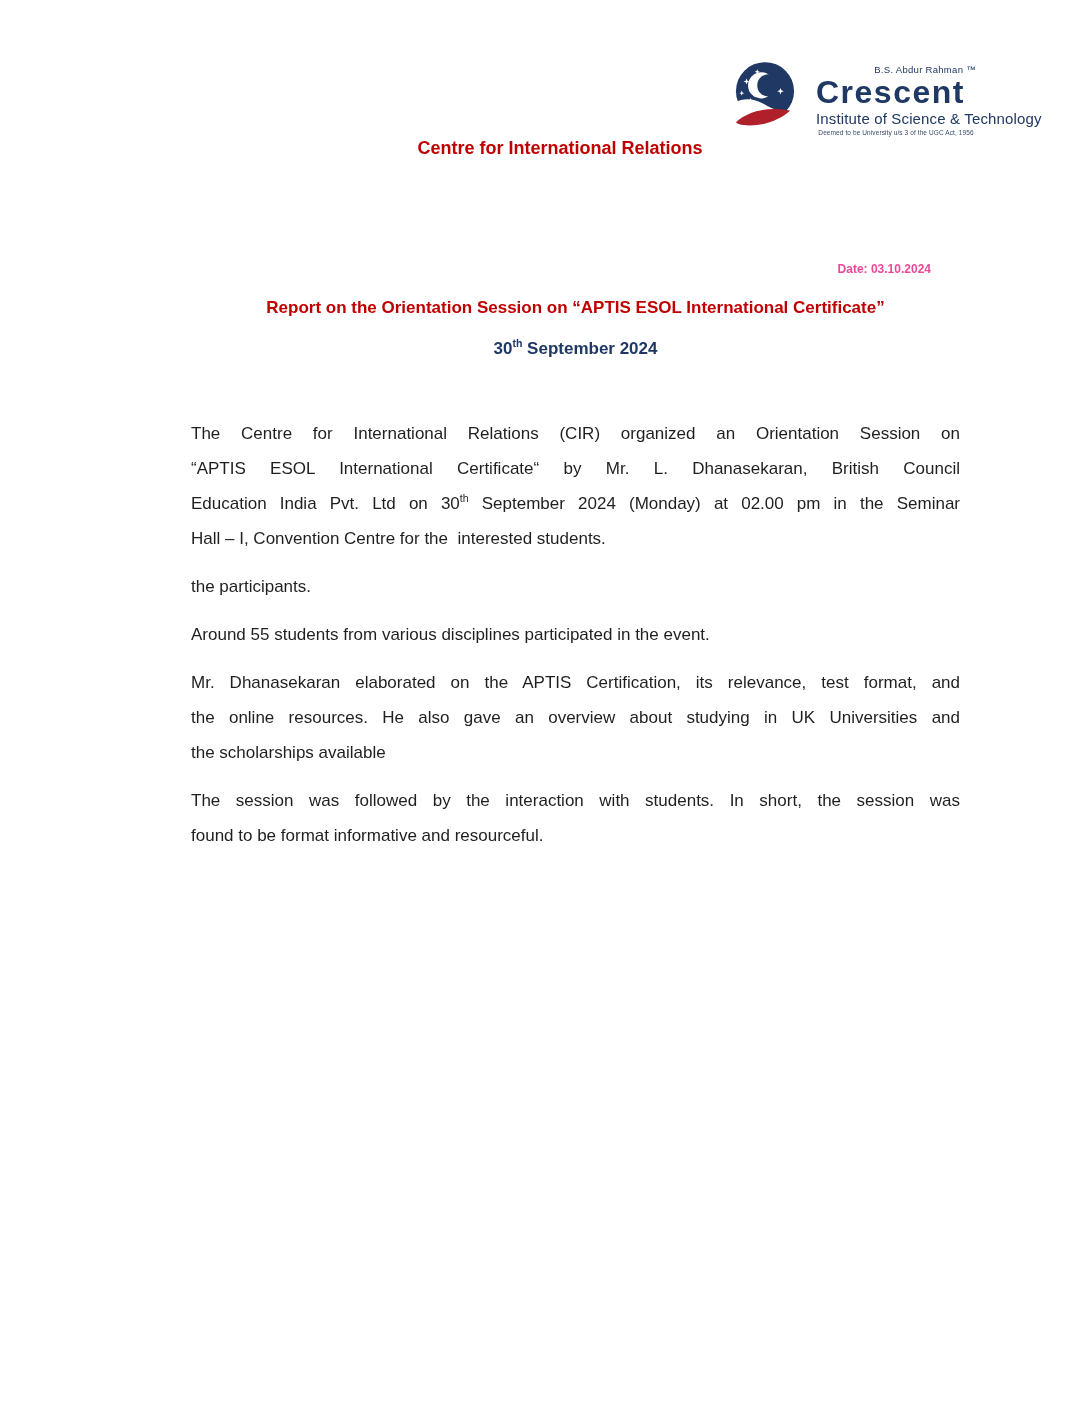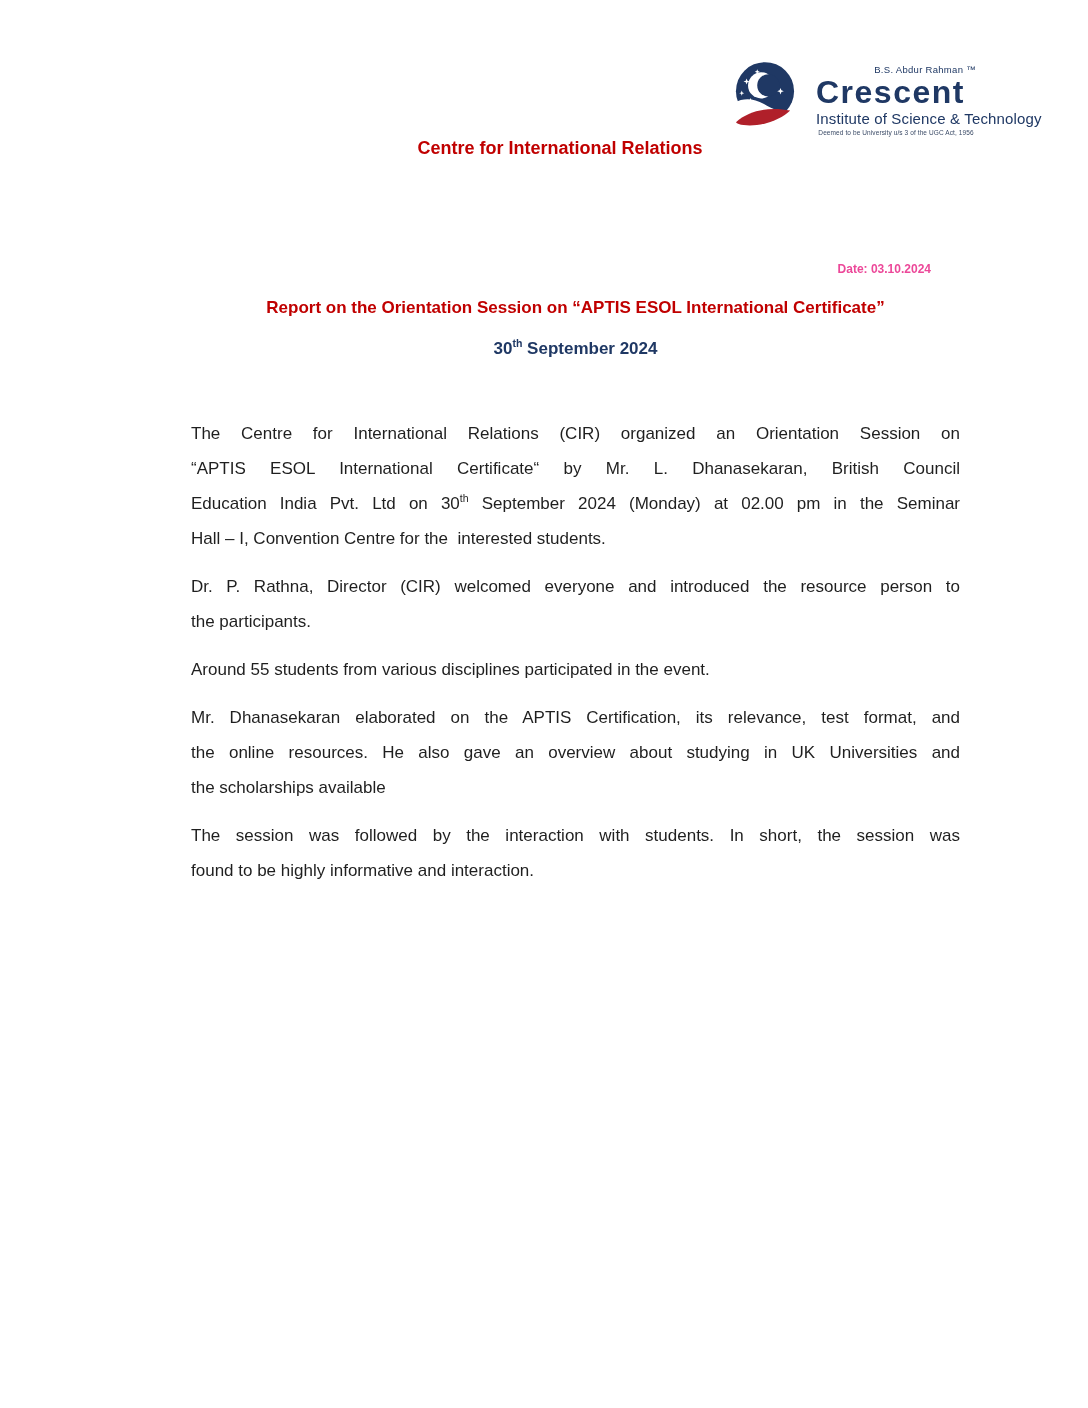--- a/index.html
+++ b/index.html
@@ -166,30 +166,29 @@
   </div>
 
   <div class="report-body">
       <p>
         <span class="line jl">The Centre for International Relations (CIR) organized an Orientation Session on</span>
         <span class="line jl">“APTIS ESOL International Certificate“ by Mr. L. Dhanasekaran, British Council</span>
         <span class="line jl">Education India Pvt. Ltd on 30<sup>th</sup> September 2024 (Monday) at 02.00 pm in the Seminar</span>
         <span class="line">Hall – I, Convention Centre for the  interested students.</span>
       </p>
       <p>
-        <span class="line jl">Dr. P. Rathna, Director (CIR) welcomed everyone and introduced the resource person to</span>
         <span class="line">the participants.</span>
       </p>
       <p>
         <span class="line">Around 55 students from various disciplines participated in the event.</span>
       </p>
       <p>
         <span class="line jl">Mr. Dhanasekaran elaborated on the APTIS Certification, its relevance, test format, and</span>
         <span class="line jl">the online resources. He also gave an overview about studying in UK Universities and</span>
         <span class="line">the scholarships available</span>
       </p>
       <p>
         <span class="line jl">The session was followed by the interaction with students. In short, the session was</span>
-        <span class="line">found to be highly informative and interaction.</span>
+        <span class="line">found to be format informative and resourceful.</span>
       </p>
     </div>
 
 </div>
 
 </body></html>

